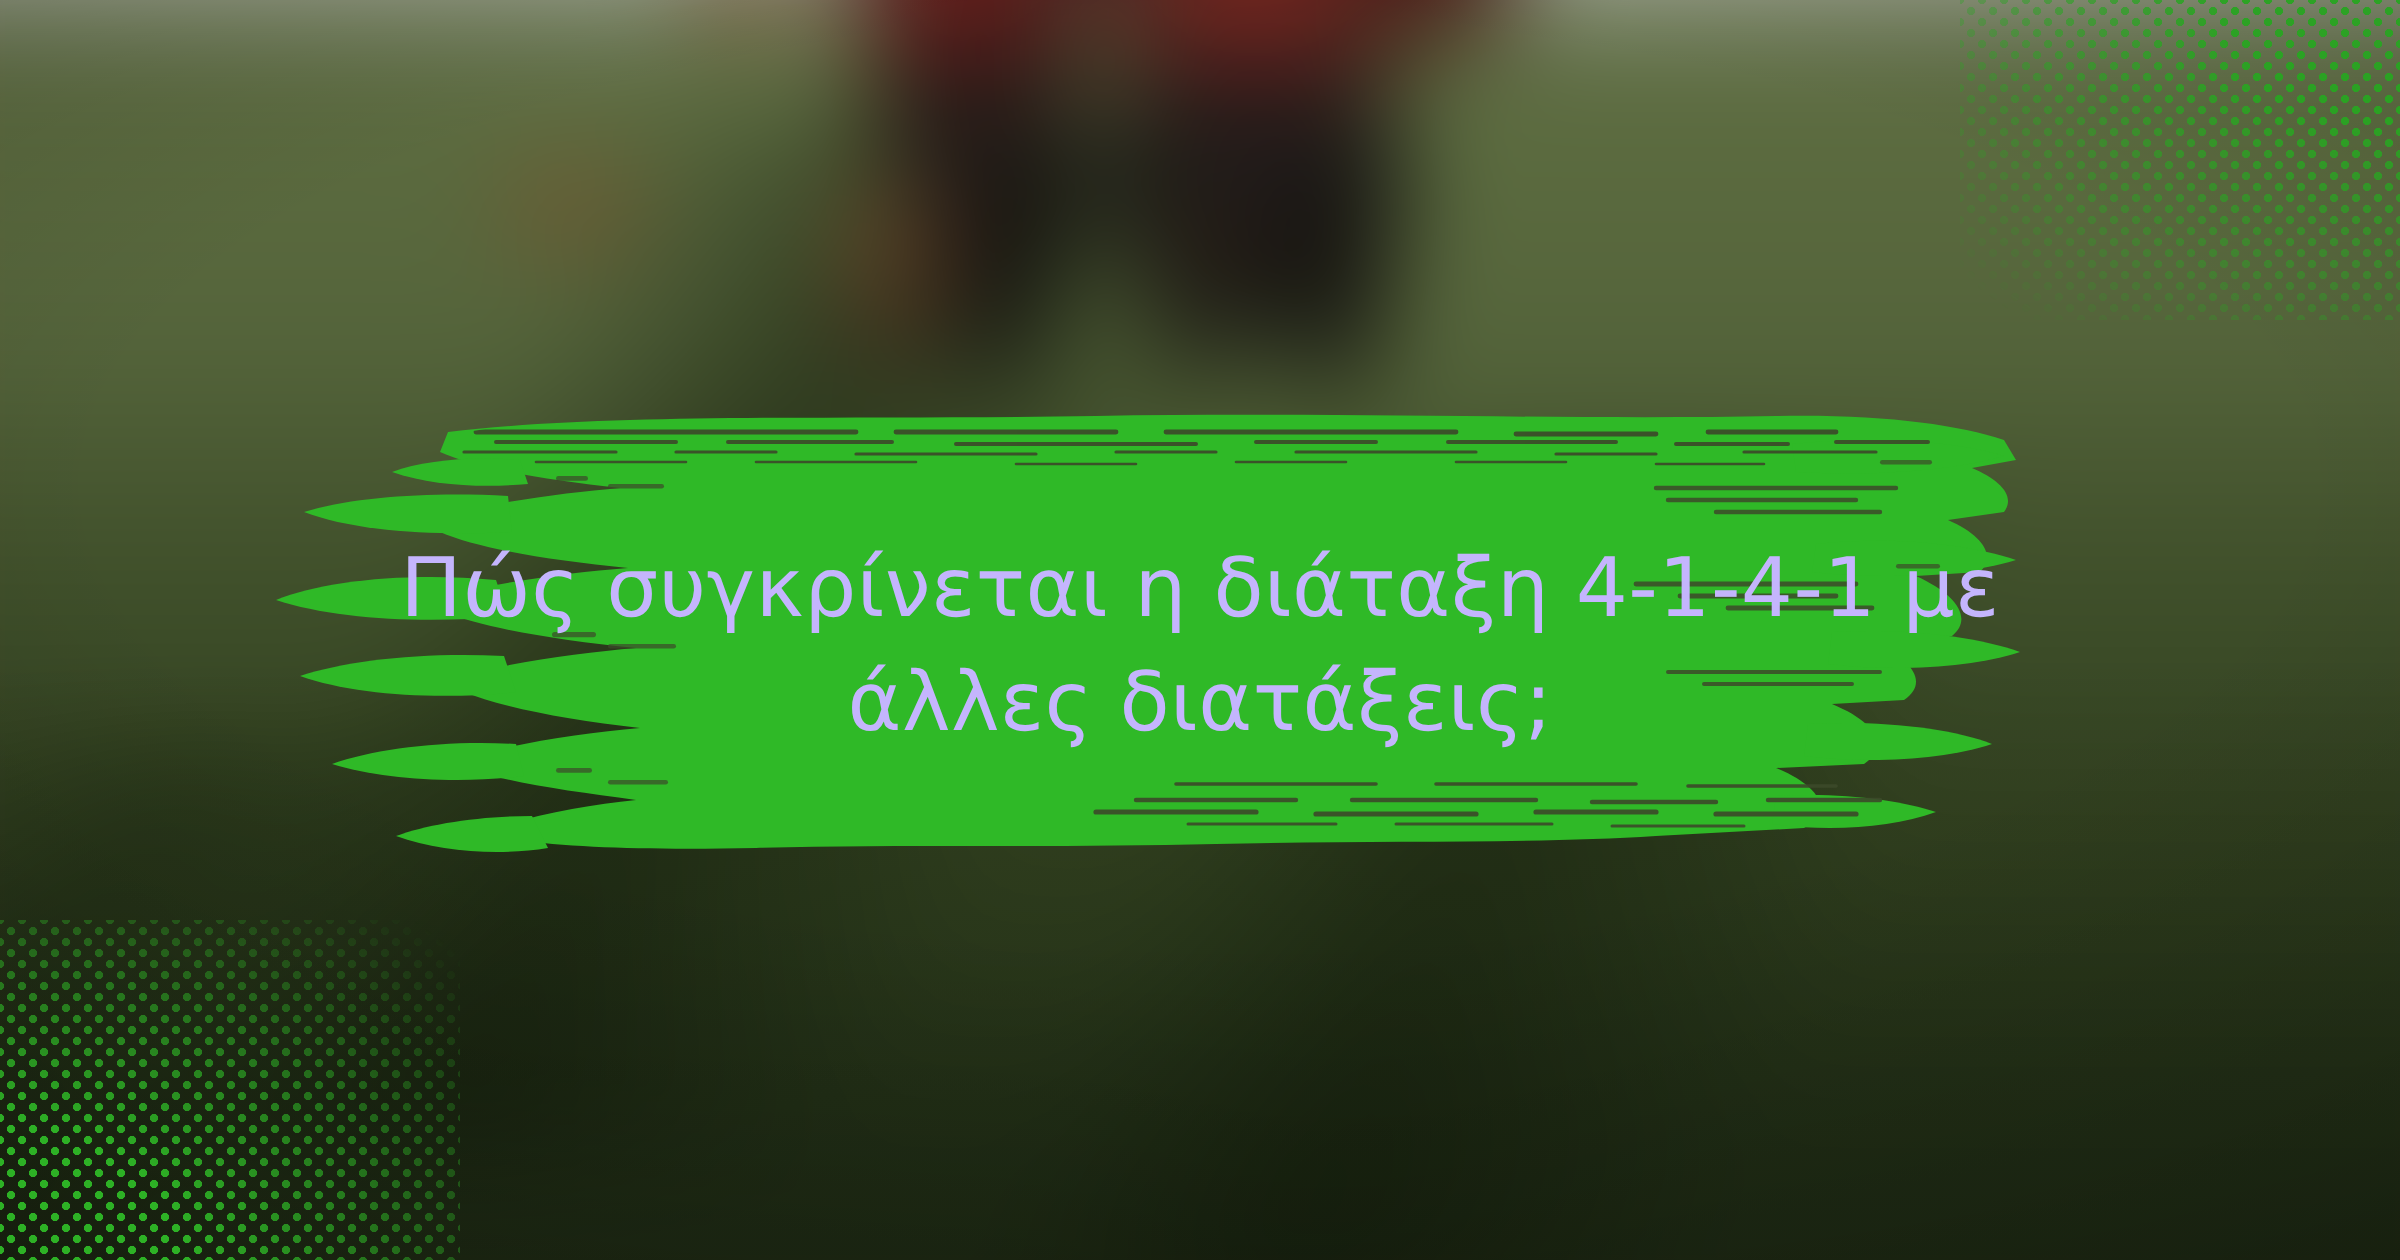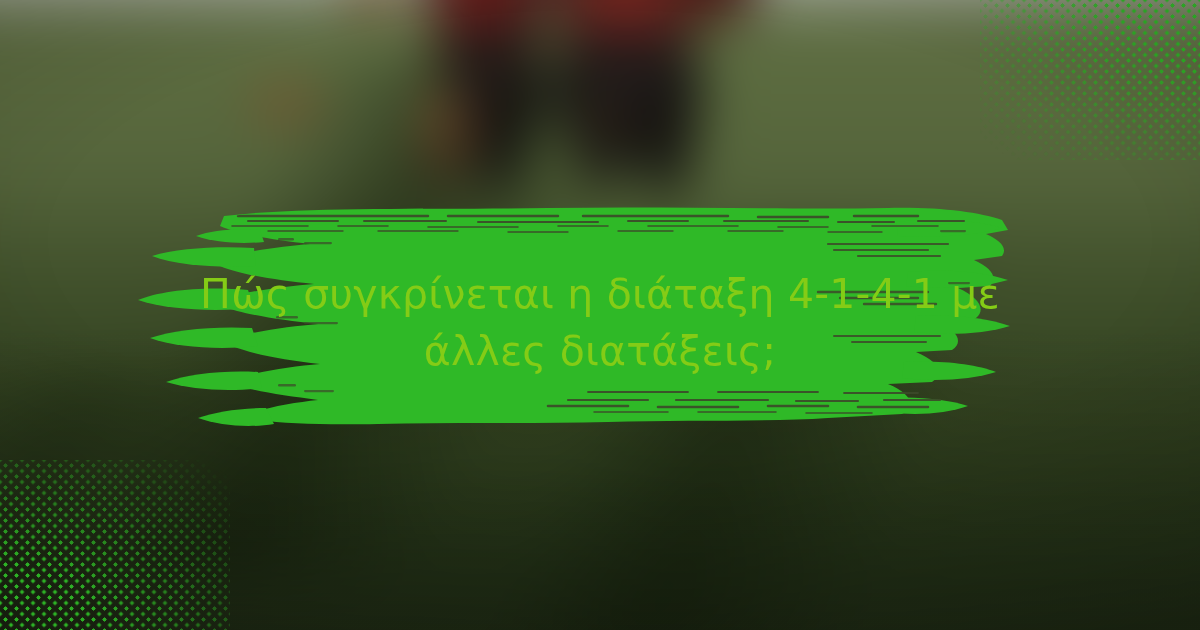--- a/index.html
+++ b/index.html
@@ -135,21 +135,21 @@
     display: block;
   }
 
   
   .headline {
     position: absolute;
     left: 150px;
     top: 266px;
     width: 900px;
     text-align: center;
-    color: #84cc16;
+    color: #c4b5fd;
     font-size: 41px;
     line-height: 57px;
     font-weight: 400;
     letter-spacing: 0.2px;
     white-space: pre-line;
     font-family: "DejaVu Sans", "Liberation Sans", sans-serif;
   }
 </style>
 </head>
 <body>

